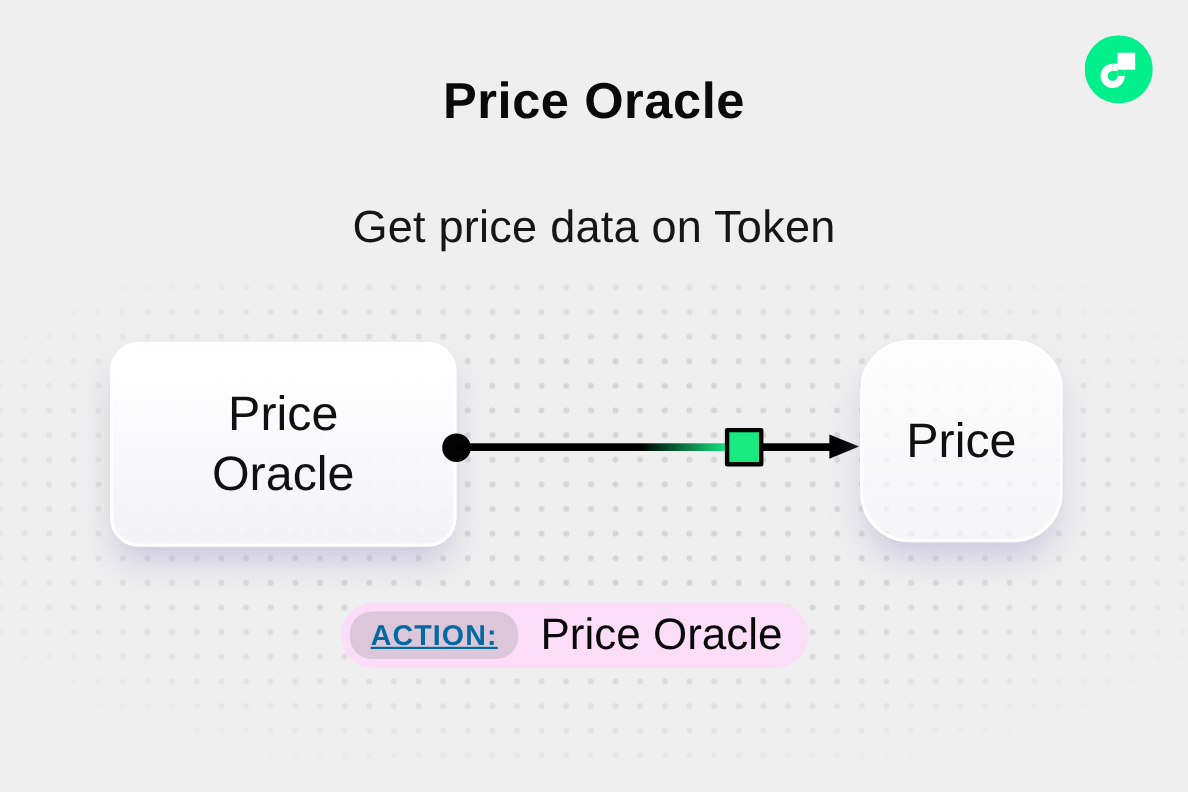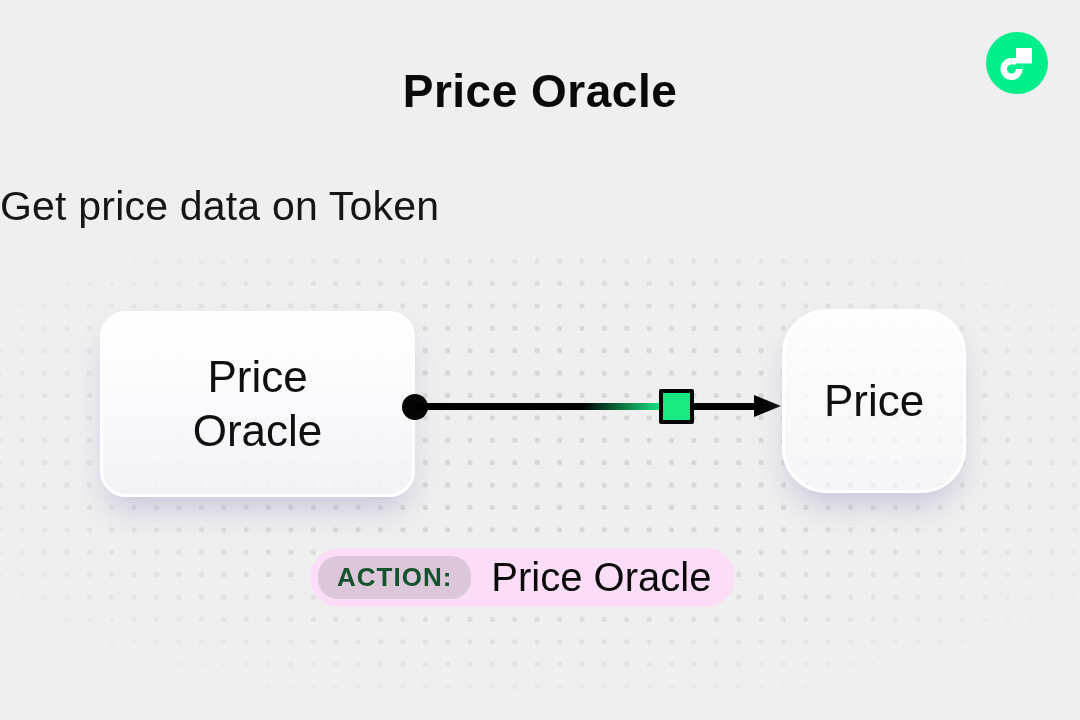--- a/index.html
+++ b/index.html
@@ -17,21 +17,21 @@
     -webkit-mask-image:radial-gradient(ellipse 62% 60% at 50% 47%,#000 45%,rgba(0,0,0,.45) 78%,transparent 100%);
             mask-image:radial-gradient(ellipse 62% 60% at 50% 47%,#000 45%,rgba(0,0,0,.45) 78%,transparent 100%);
   }
   .logo{position:absolute;left:986px;top:32px;width:62px;height:62px;}
   .title{
     position:absolute;left:0;top:64px;width:1080px;margin:0;
     text-align:center;font-size:46px;font-weight:700;letter-spacing:.5px;color:#0a0a0a;
   }
   .subtitle{
     position:absolute;left:0;top:183px;width:1080px;
-    font-size:41px;font-weight:400;color:#161616;letter-spacing:.2px;
+    text-align:center;font-size:41px;font-weight:400;color:#161616;letter-spacing:.2px;
   }
   .node{
     position:absolute;display:flex;align-items:center;justify-content:center;
     border:3px solid #ffffff;box-sizing:border-box;
     box-shadow:0 18px 30px -6px rgba(172,166,206,.55);
   }
   .node-left{
     left:100px;top:311px;width:315px;height:186px;border-radius:26px;
     background:linear-gradient(180deg,rgba(255,255,255,.97) 10%,rgba(244,243,249,.88) 100%);
   }
@@ -59,22 +59,22 @@
   .edge-square{
     position:absolute;left:659px;top:389px;width:35px;height:35px;box-sizing:border-box;
     background:#19e981;border:4px solid #050505;border-radius:2px;
   }
   .action-bar{
     position:absolute;left:310px;top:548px;height:59px;
     display:inline-flex;align-items:center;gap:20px;
     padding:0 24px 0 8px;border-radius:30px;background:#fbddf7;
   }
   .action-badge{
-    background:#dcc6d9;color:#14532d;border-radius:20px;
-    padding:6px 19px;font-size:26px;font-weight:600;letter-spacing:1px;white-space:nowrap;
+    background:#dcc6d9;color:#0369a1;border-radius:20px;
+    padding:6px 19px;font-size:26px;font-weight:600;letter-spacing:1px;white-space:nowrap;text-decoration:underline;
   }
   .action-value{font-size:40px;color:#0a0a0a;white-space:nowrap;}
 </style>
 </head>
 <body>
 
 <div class="canvas">
 
   <div class="dots"></div>
 

